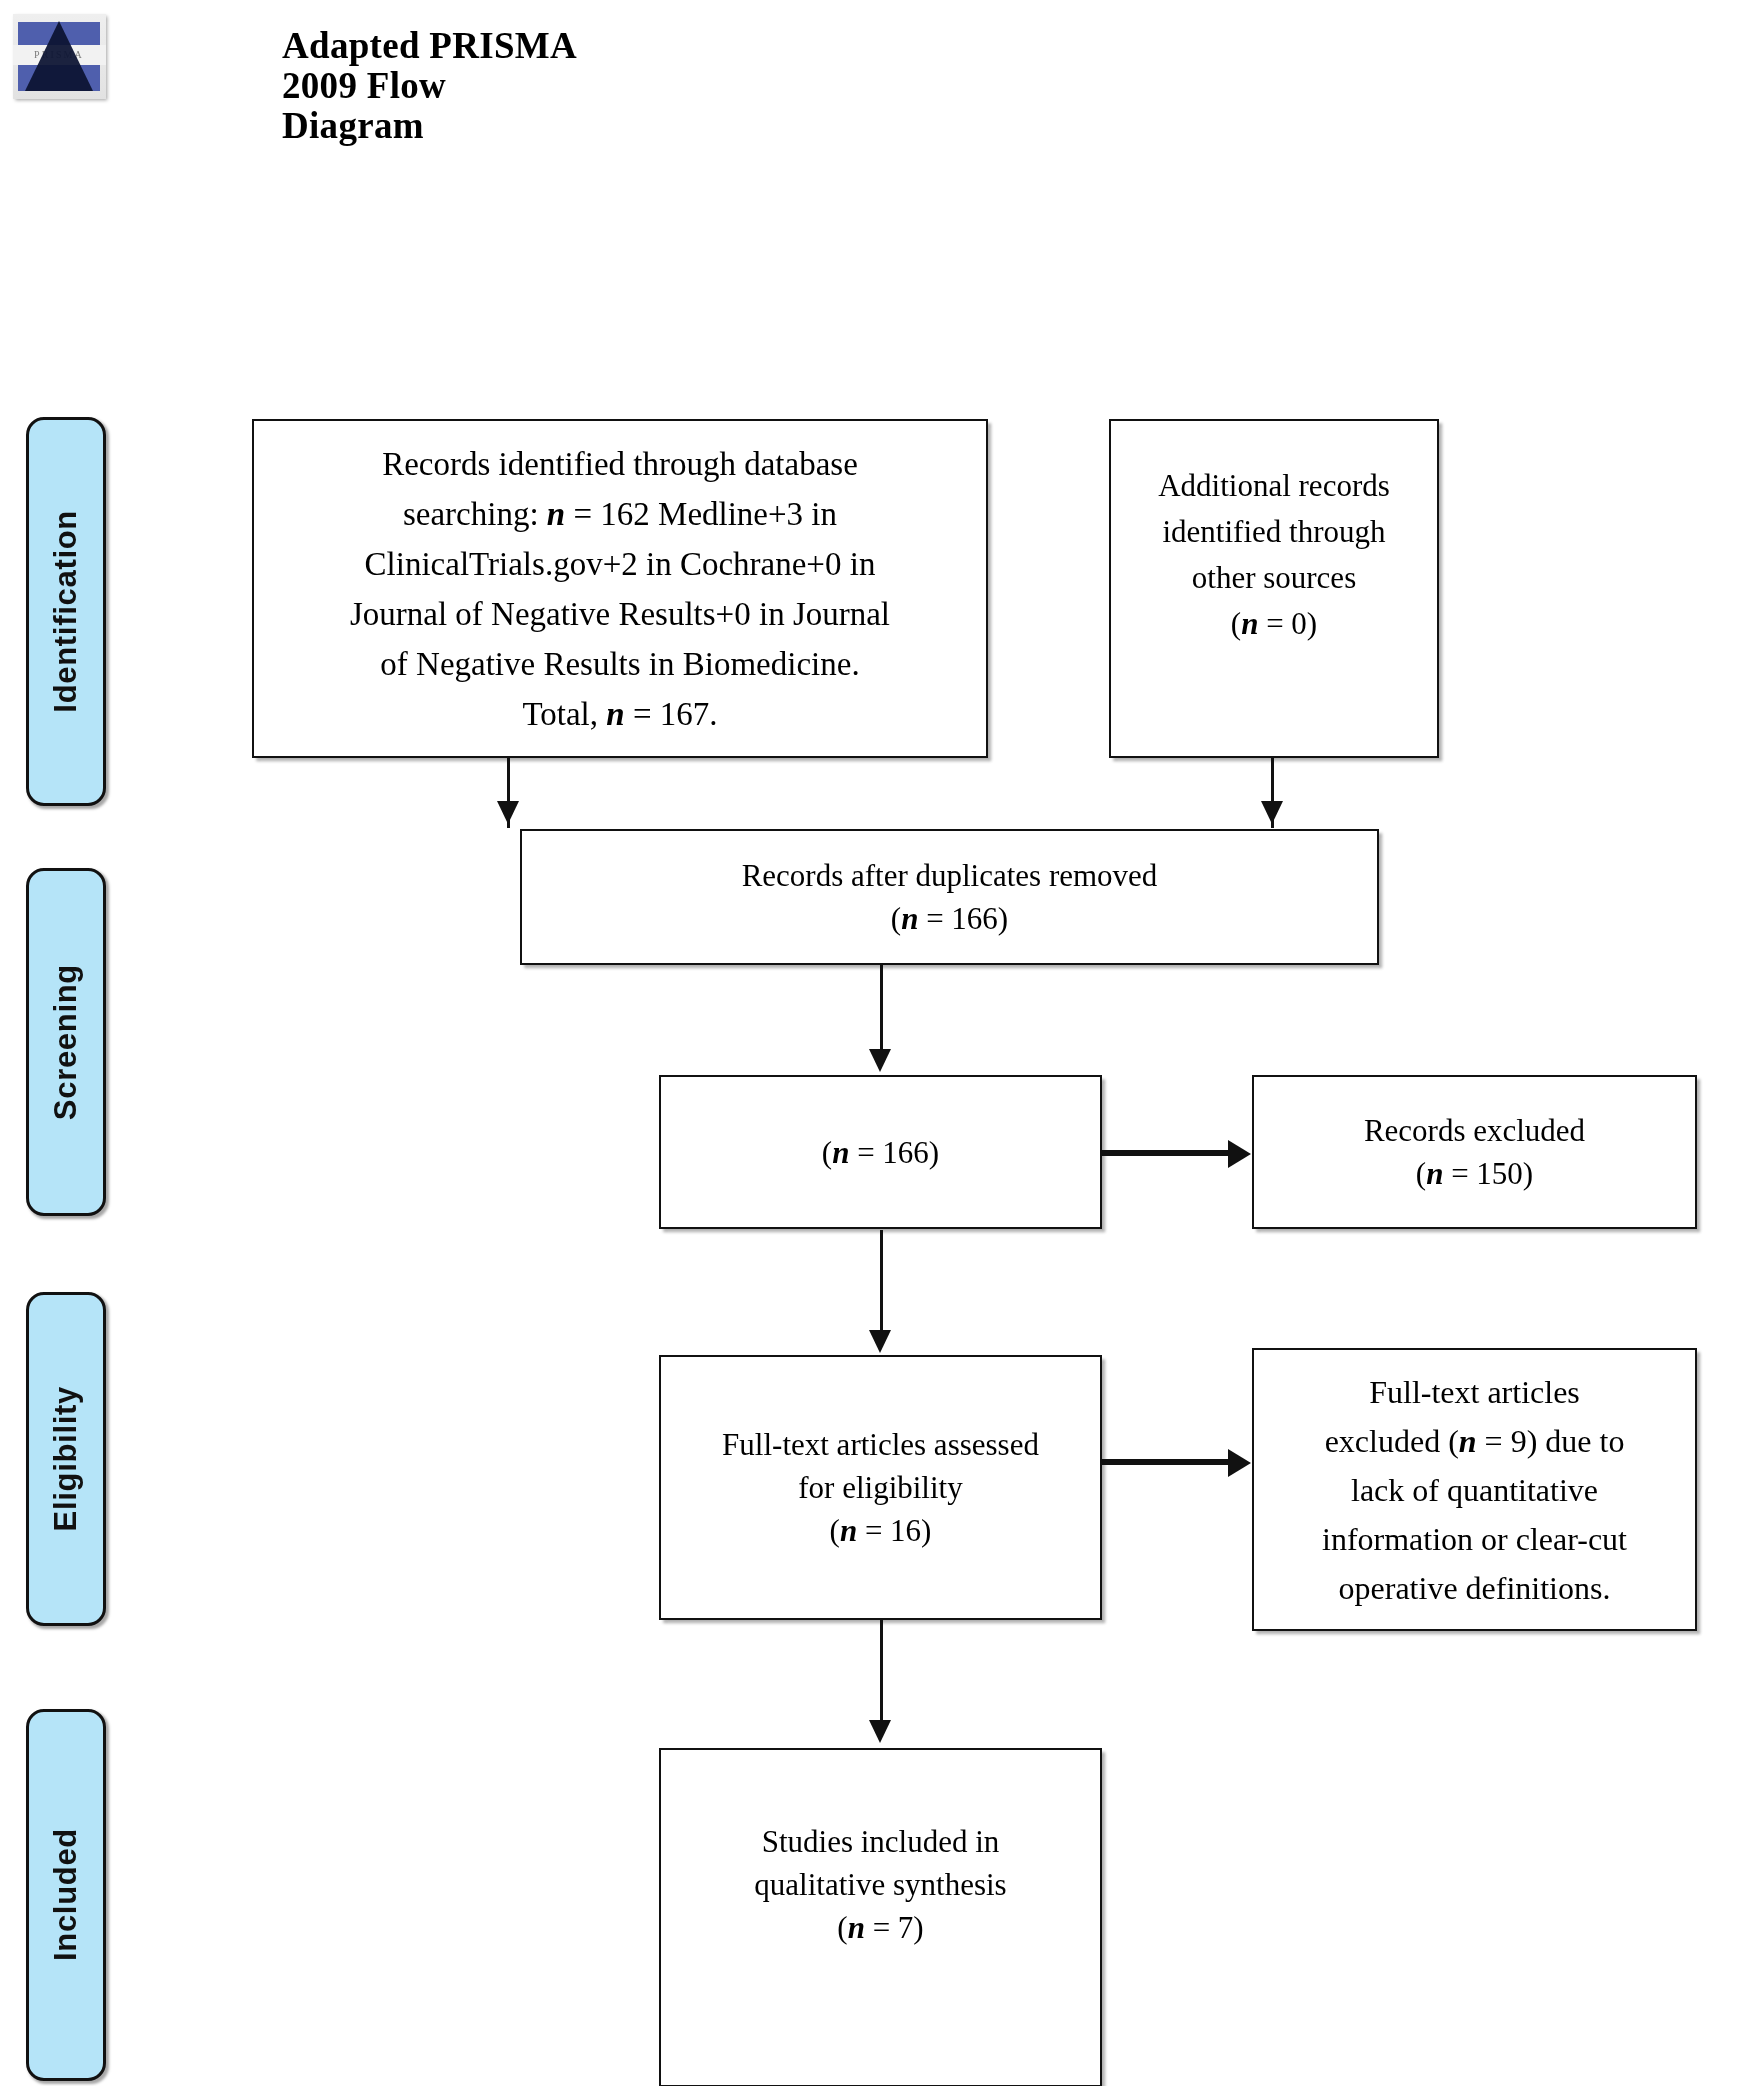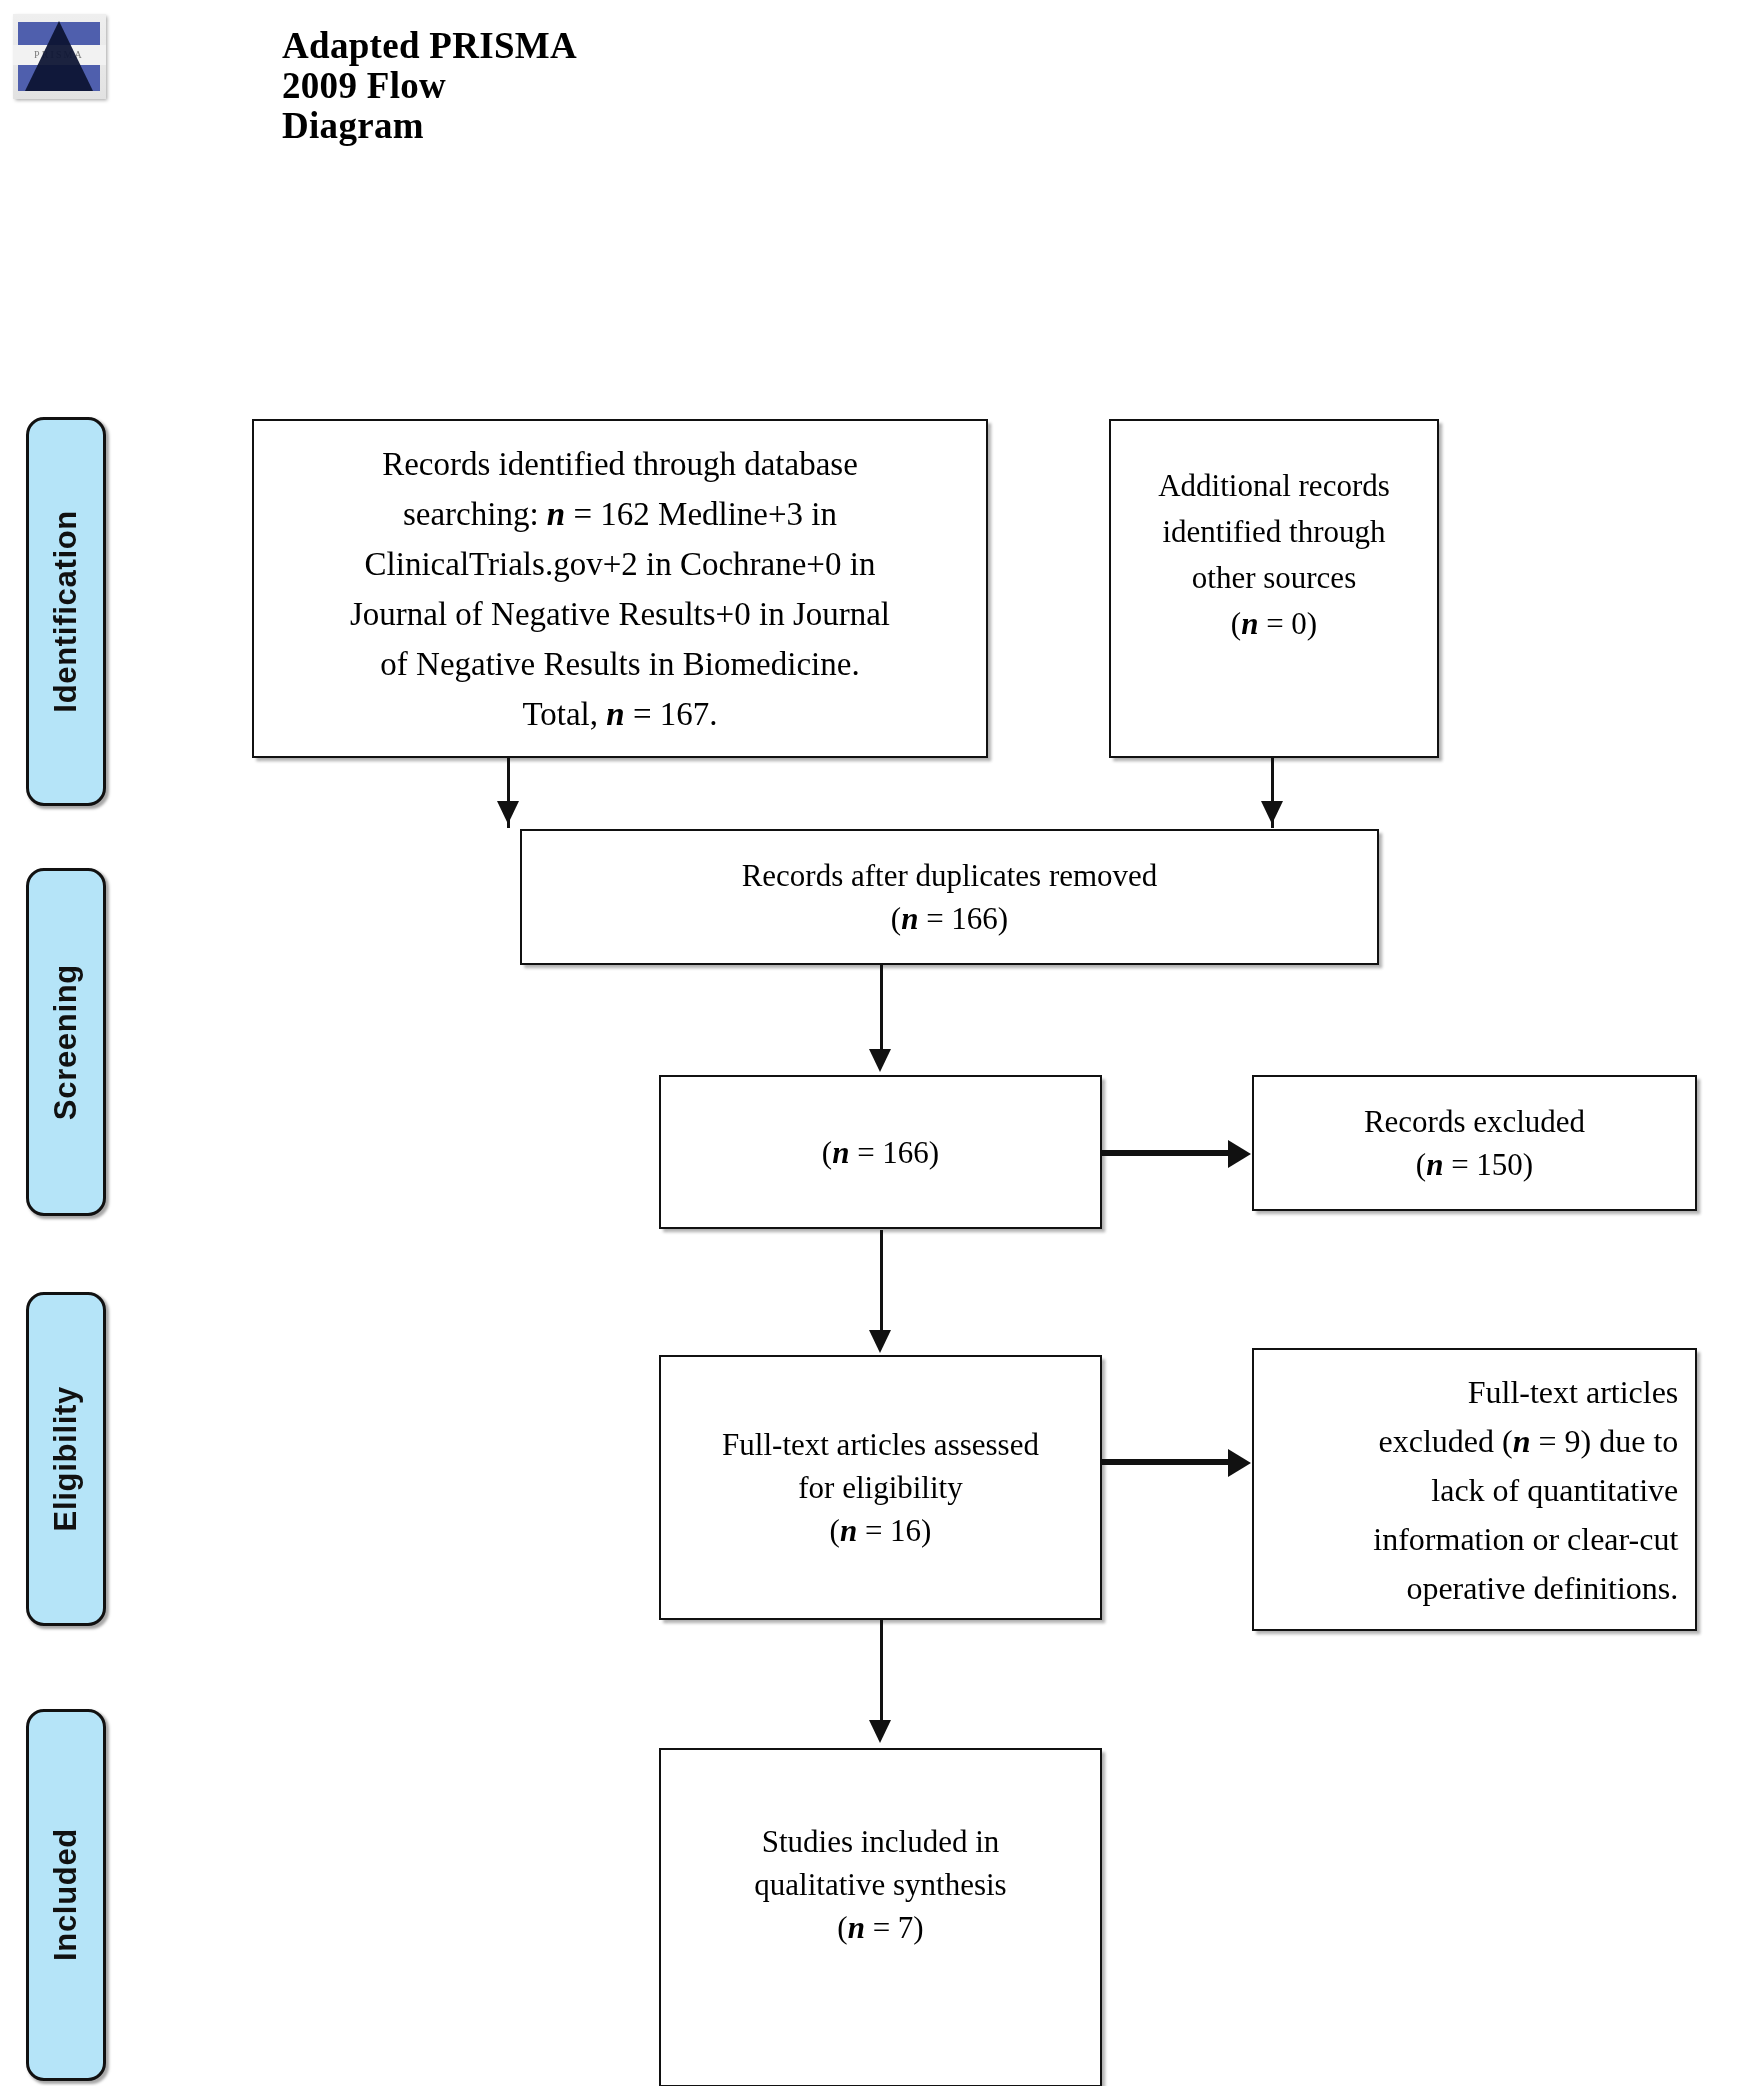--- a/index.html
+++ b/index.html
@@ -54,24 +54,24 @@
   .fbox p{margin:0;}
   .it{font-style:italic;font-weight:bold;}
 
   
   #box-database        {left:252px; top:419px;  width:736px;height:339px; font-size:33px;line-height:50px;}
   #box-database .txt   {padding:0 23.6px;}
   #box-other-sources   {left:1109px;top:419px;  width:330px; height:339px; font-size:31px;line-height:46px;align-self:center;}
   #box-other-sources .txt{margin-bottom:67px;}
   #box-duplicates      {left:520px; top:829px; width:859px;height:136px; font-size:31px;line-height:43px;}
   #box-screened        {left:659px; top:1075px; width:443px; height:154px; font-size:31px;line-height:43px;}
-  #box-records-excluded{left:1252px;top:1075px; width:445px; height:136px; font-size:31px;line-height:43px;}
+  #box-records-excluded{left:1252px;top:1075px; width:445px; height:154px; font-size:31px;line-height:43px;}
   #box-fulltext        {left:659px; top:1355px; width:443px; height:265px; font-size:31px;line-height:43px;}
   #box-fulltext-excl   {left:1252px;top:1348px; width:445px; height:283px; font-size:32px;line-height:49px;
-                        align-items:flex-start;text-align:right;}
+                        align-items:flex-start;text-align:center;}
   #box-fulltext-excl .txt{padding:18px 16.7px 0 16.7px;}
   #box-included        {left:659px; top:1748px; width:443px; height:339px; font-size:31px;line-height:43px;justify-content:flex-end;}
   #box-included .txt   {margin-bottom:67px;}
 
   
   .vline{position:absolute;width:2.8px;background:#111;}
   .hline{position:absolute;height:2.8px;background:#111;}
   .hline.thick{height:6.3px;}
   .arrow-down{position:absolute;width:0;height:0;
     border-left:11.8px solid transparent;border-right:11.8px solid transparent;

